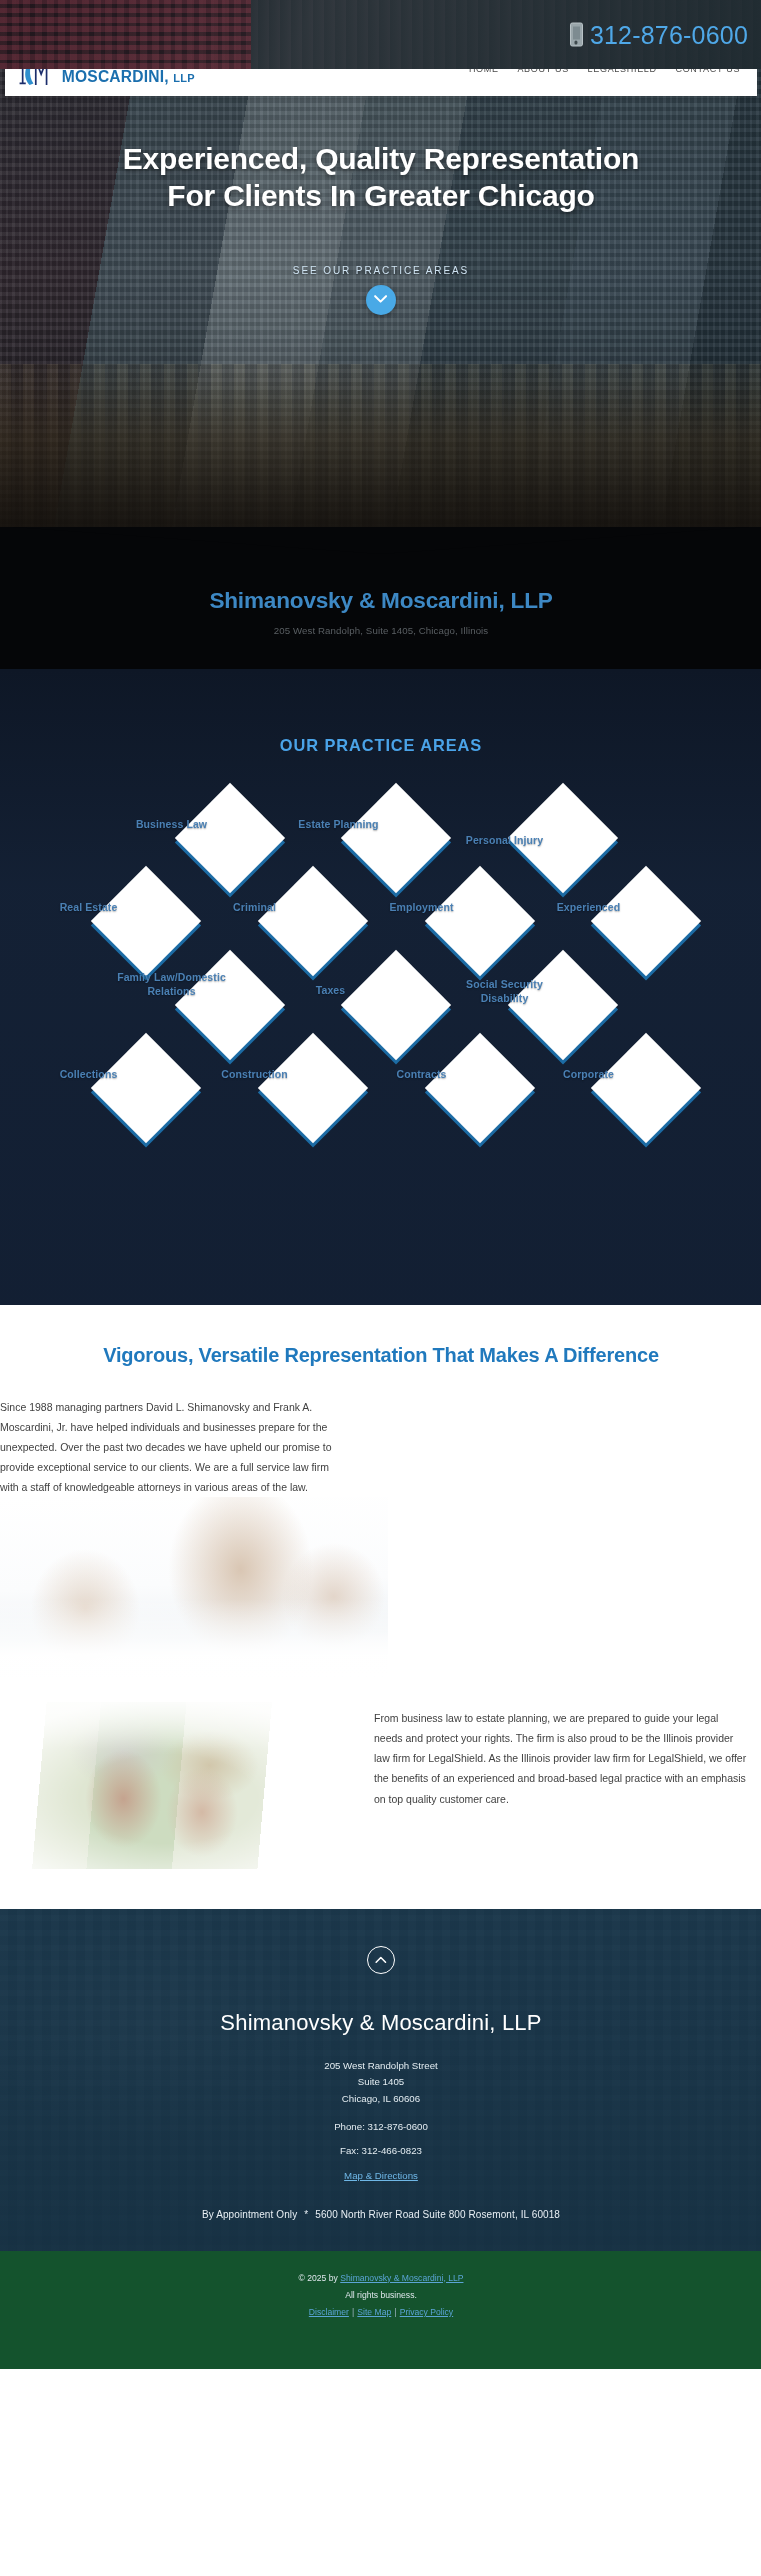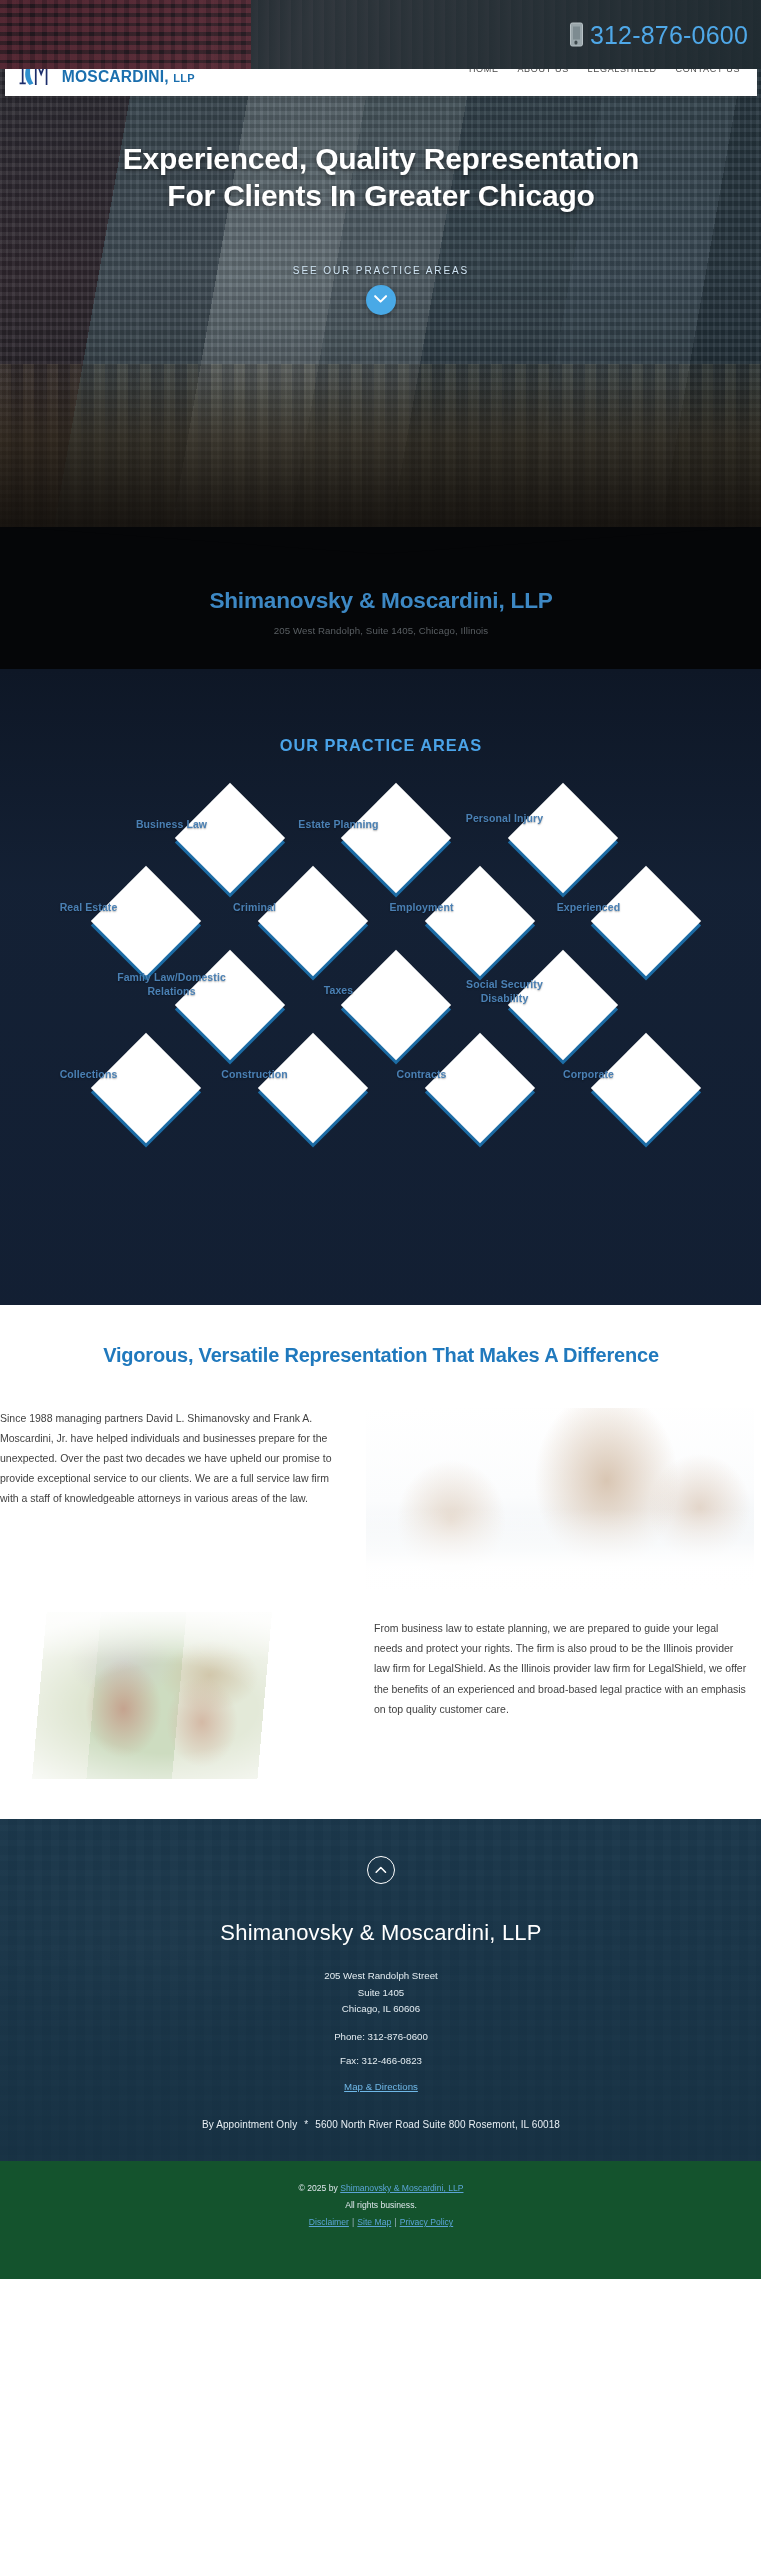--- a/index.html
+++ b/index.html
@@ -155,21 +155,21 @@
     pointer-events:none;
   }
   .practice-foot { height: 51px; }
 
   
   .vigorous { background:#fff; padding: 37px 0 0; }
   .vig-title {
     color:#2079bd; font-size:20px; font-weight:700; text-align:center;
     line-height:1.34; padding: 0 18.7px; letter-spacing:-0.2px;
   }
-  .vig-row { display:flex; align-items:flex-start; margin-top: 39px; }
+  .vig-row { display:flex; align-items:flex-start; margin-top: 28px; flex-direction: column; }
   .vig-copy { width: 366px; padding: 0 17px 0 0; }
   .vig-copy p { color:#3f3f3f; font-size:10.5px; line-height:1.92; }
   .vig-row-2 { display:flex; align-items:flex-start; margin-top: 23.4px; padding-bottom: 40px; }
   .vig-copy-2 { width: 388px; padding: 6.2px 15.6px 0 0; }
   .vig-copy-2 p { color:#3f3f3f; font-size:10.5px; line-height:1.92; }
 
   .photo { position:relative; overflow:hidden; }
   .photo-office { width: 388px; height: 181px; }
   .photo-office-bg {
     position:absolute; inset:0;
@@ -303,39 +303,39 @@
 
   <div class="diamond-grid">
 
     <div class="diamond" style="left:191px; top:28px;"></div>
     <div class="dlabel" style="left:113px; top:47px;">Business Law</div>
 
     <div class="diamond" style="left:357px; top:28px;"></div>
     <div class="dlabel" style="left:280px; top:47px;">Estate Planning</div>
 
     <div class="diamond" style="left:524px; top:28px;"></div>
-    <div class="dlabel" style="left:446px; top:41px;">Personal Injury</div>
+    <div class="dlabel" style="left:446px; top:63px;">Personal Injury</div>
 
     <div class="diamond" style="left:107px; top:111px;"></div>
     <div class="dlabel" style="left:30px; top:130px;">Real Estate</div>
 
     <div class="diamond" style="left:274px; top:111px;"></div>
     <div class="dlabel" style="left:196px; top:130px;">Criminal</div>
 
     <div class="diamond" style="left:441px; top:111px;"></div>
     <div class="dlabel" style="left:363px; top:130px;">Employment</div>
 
     <div class="diamond" style="left:607px; top:111px;"></div>
     <div class="dlabel" style="left:530px; top:130px;">Experienced</div>
 
     <div class="diamond" style="left:191px; top:195px;"></div>
     <div class="dlabel" style="left:113px; top:200px;">Family Law/Domestic Relations</div>
 
     <div class="diamond" style="left:357px; top:195px;"></div>
-    <div class="dlabel" style="left:280px; top:213px;">Taxes</div>
+    <div class="dlabel" style="left:272px; top:213px;">Taxes</div>
 
     <div class="diamond" style="left:524px; top:195px;"></div>
     <div class="dlabel" style="left:446px; top:207px;">Social Security Disability</div>
 
     <div class="diamond" style="left:107px; top:278px;"></div>
     <div class="dlabel" style="left:30px; top:297px;">Collections</div>
 
     <div class="diamond" style="left:274px; top:278px;"></div>
     <div class="dlabel" style="left:196px; top:297px;">Construction</div>
 

